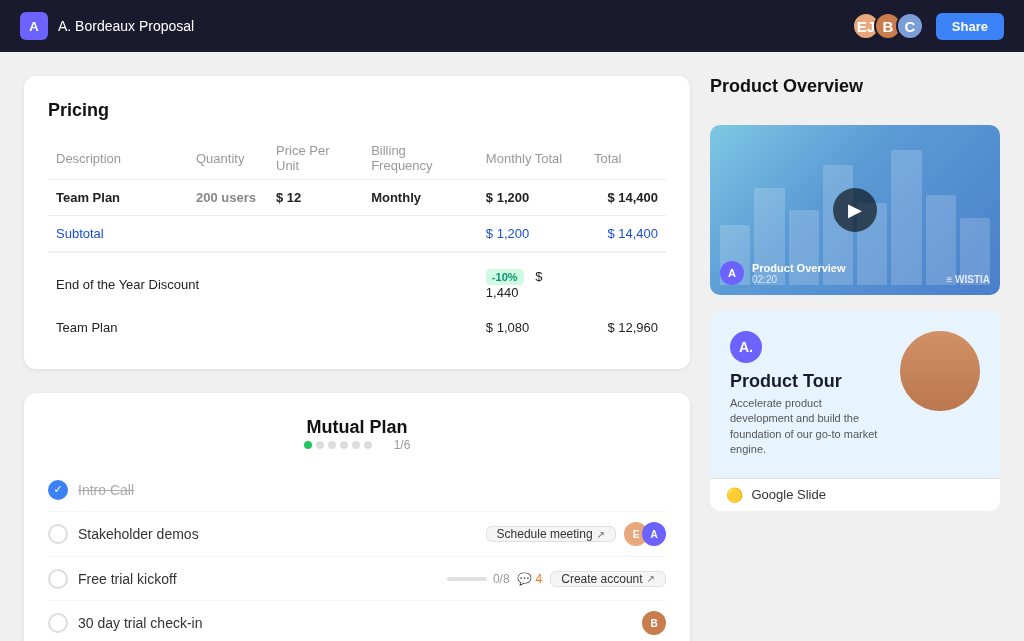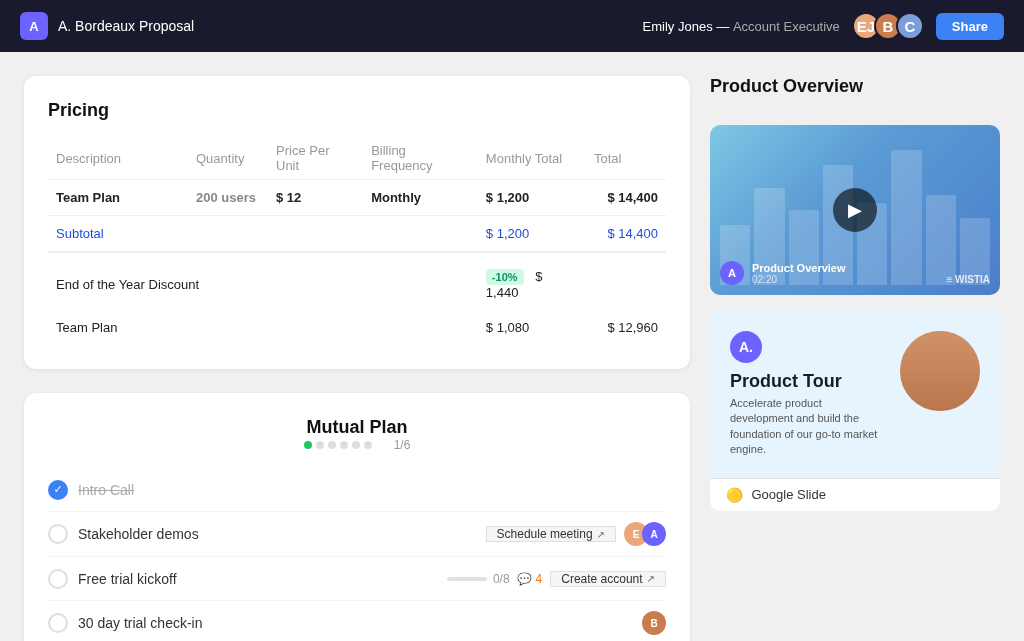--- a/index.html
+++ b/index.html
@@ -108,21 +108,21 @@
       display: flex; align-items: center; justify-content: center;
     }
     .task-check.done { background: #3b82f6; border-color: #3b82f6; color: white; font-size: 11px; }
     .task-check.empty { background: white; }
     .task-label { flex: 1; font-size: 14px; color: #333; }
     .task-label.strikethrough { text-decoration: line-through; color: #aaa; }
     .task-actions { display: flex; align-items: center; gap: 8px; }
     .task-btn {
       display: flex; align-items: center; gap: 4px;
       background: #f5f5f5; border: 1px solid #e0e0e0;
-      padding: 0 10px; border-radius: 0; font-size: 12px;
+      padding: 0 10px; border-radius: 6px; font-size: 12px;
       color: #333; cursor: pointer; white-space: nowrap;
     }
     .task-btn .arrow { color: #666; font-size: 10px; }
     .task-progress { display: flex; align-items: center; gap: 6px; }
     .mini-bar { width: 40px; height: 4px; background: #e0e0e0; border-radius: 2px; }
     .mini-bar-fill { height: 100%; background: #ccc; border-radius: 2px; width: 0%; }
     .comment-badge {
       display: flex; align-items: center; gap: 3px;
       font-size: 12px; color: #f97316;
     }
@@ -212,25 +212,20 @@
   </style>
 </head>
 <body>
 
 <div class="topnav">
   <div class="topnav-left">
     <div class="topnav-logo">A</div>
     <span class="topnav-title">A. Bordeaux Proposal</span>
   </div>
   <div class="topnav-right">
-    <span class="topnav-user">
-      <span>Emily Jones</span>
-      <span> — </span>
-      <span style="color:#aaa;font-weight:400;">Account Executive</span>
-    </span>
     <div class="avatar-group">
       <div class="avatar avatar-1">EJ</div>
       <div class="avatar avatar-2">B</div>
       <div class="avatar avatar-3">C</div>
     </div>
     <button class="share-btn">Share</button>
   </div>
 </div>
 
 <div class="main">

